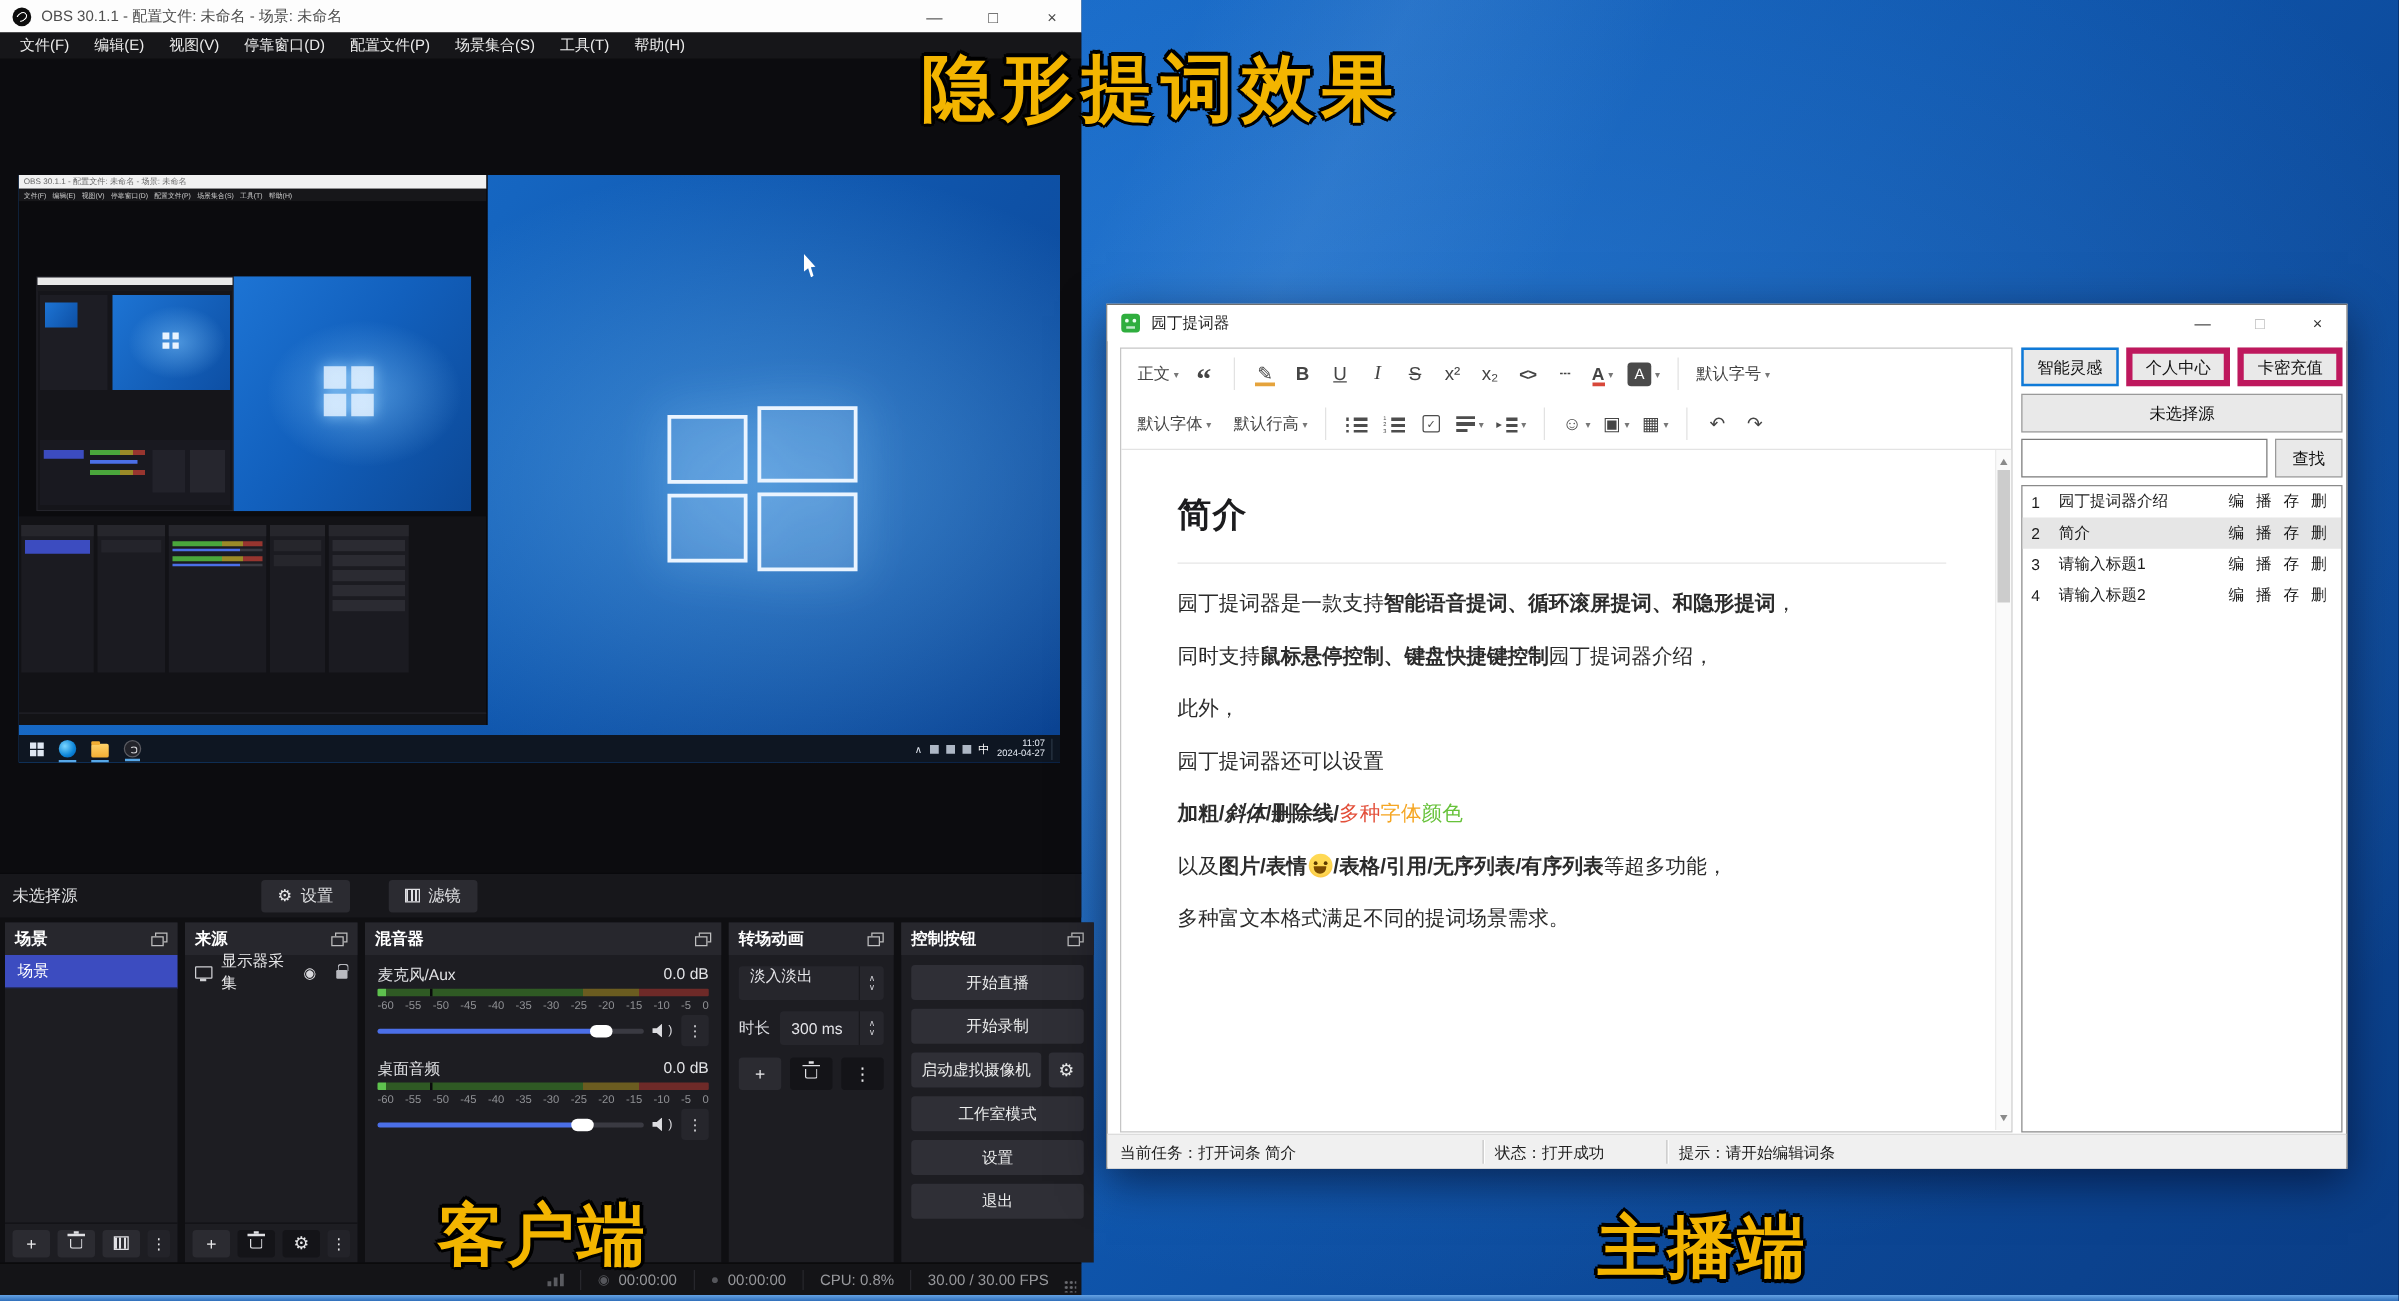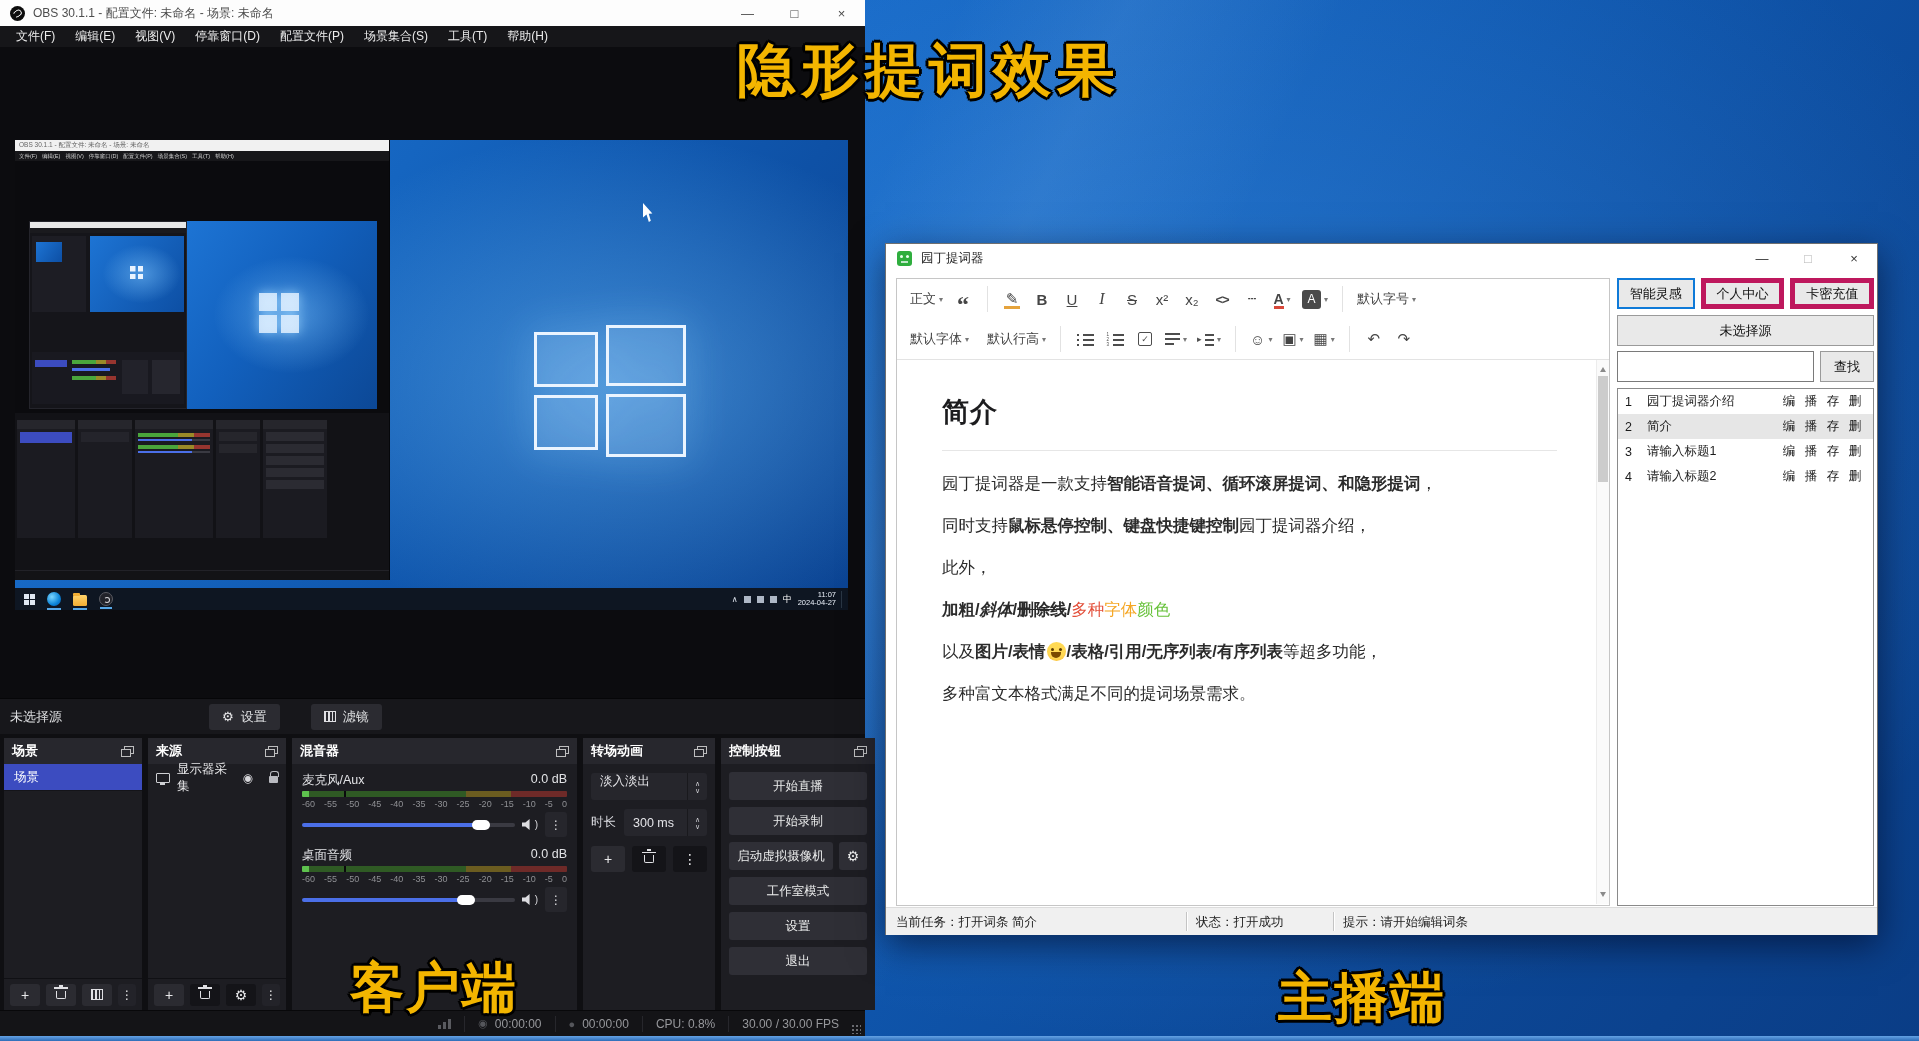--- a/index.html
+++ b/index.html
@@ -708,20 +708,21 @@
           <span class="tbtn">↷</span>
         </div>
       </div>
 
       <div class="ed-scroll">
         <div class="ed-h1">简介</div>
         <hr class="ed-hr">
         <div class="ed-p"><span>园丁提词器是一款支持</span><span class="b">智能语音提词、循环滚屏提词、和隐形提词</span><span>，</span></div>
         <div class="ed-p"><span>同时支持</span><span class="b">鼠标悬停控制、键盘快捷键控制</span><span>园丁提词器介绍，</span></div>
         <div class="ed-p"><span>此外，</span></div>
+        <div class="ed-p"><span>园丁提词器还可以设置</span></div>
         <div class="ed-p"><span class="b">加粗</span><span class="b">/</span><span class="bi">斜体</span><span class="b">/</span><span class="bs">删除线</span><span class="b">/</span><span class="red">多种</span><span class="orange">字体</span><span class="green">颜色</span></div>
         <div class="ed-p"><span>以及</span><span class="b">图片/表情</span><span class="emj"></span><span class="b">/表格/引用/无序列表/有序列表</span><span>等超多功能，</span></div>
         <div class="ed-p"><span>多种富文本格式满足不同的提词场景需求。</span></div>
       </div>
 
       <div class="ed-sb">
         <span class="sb-up"></span>
         <span class="sb-thumb"></span>
         <span class="sb-dn"></span>
       </div>

